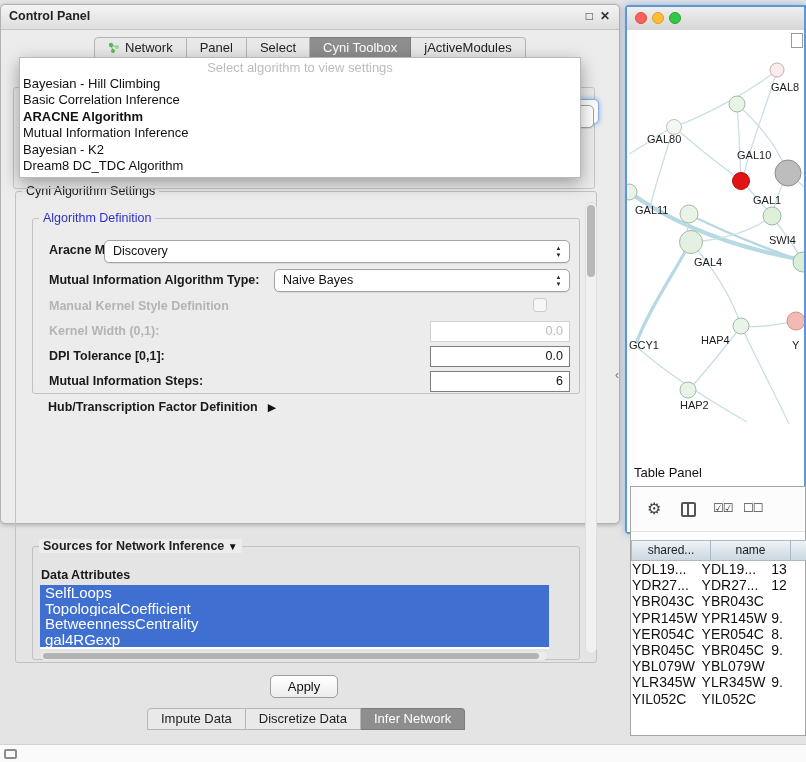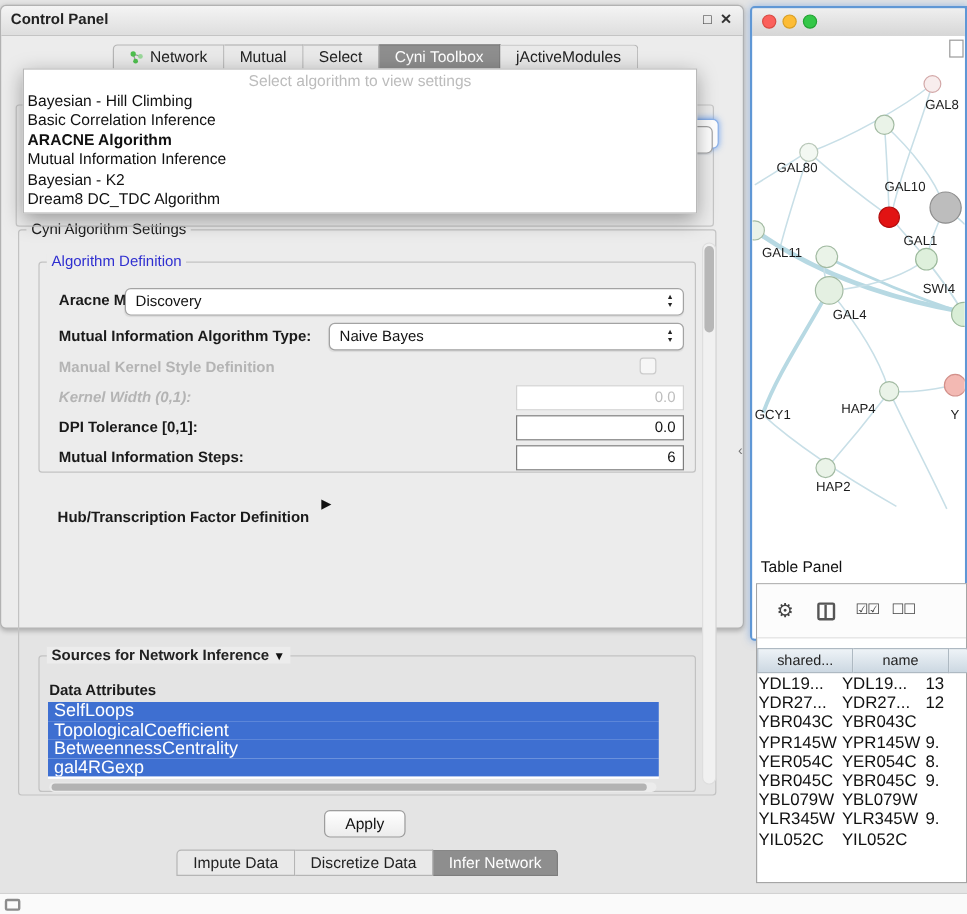--- a/index.html
+++ b/index.html
@@ -136,21 +136,21 @@
   </div>
 
   <div class="toptabs">
     <span class="tab"><svg class="net-ico" viewBox="0 0 12 12">
           <line x1="3" y1="3" x2="9" y2="5" stroke="#999" stroke-width="1"></line>
           <line x1="3" y1="3" x2="5" y2="9" stroke="#999" stroke-width="1"></line>
           <circle cx="3" cy="3" r="2.2" fill="#4fbf4f"></circle>
           <circle cx="9" cy="5" r="2" fill="#9ad89a"></circle>
           <circle cx="5" cy="9" r="2" fill="#4fbf4f"></circle>
         </svg><span>Network</span></span>
-    <span class="tab">Mutual</span>
+    <span class="tab">Panel</span>
     <span class="tab">Select</span>
     <span class="tab sel">Cyni Toolbox</span>
     <span class="tab">jActiveModules</span>
   </div>
 
   <div class="frag-fs"></div>
   <div class="frag-combo">
     <span class="combo arr" style="position:absolute;right:4px;top:5px;">▲<br>▼</span>
   </div>
 
@@ -183,32 +183,32 @@
 
       <span class="lbl" style="left:16px;top:53px;">Mutual Information Algorithm Type:</span>
       <div class="combo" style="left:241px;top:50px;width:296px;">
         <span>Naive Bayes</span>
         <span class="arr">▲<br>▼</span>
       </div>
 
       <span class="lbl dis" style="left:16px;top:79px;">Manual Kernel Style Definition</span>
       <span class="cbox" style="left:500px;top:79px;"></span>
 
-      <span class="lbl dis" style="left:16px;top:104px;font-style:italic;">Kernel Width (0,1):</span>
+      <span class="lbl dis" style="left:16px;top:104px;">Kernel Width (0,1):</span>
       <span class="tinput dis" style="left:397px;top:102px;width:140px;">0.0</span>
 
       <span class="lbl" style="left:16px;top:129px;">DPI Tolerance [0,1]:</span>
       <span class="tinput" style="left:397px;top:127px;width:140px;">0.0</span>
 
       <span class="lbl" style="left:16px;top:154px;">Mutual Information Steps:</span>
       <span class="tinput" style="left:397px;top:152px;width:140px;">6</span>
     </div>
 
     <div class="hubrow" style="left:32px;top:207px;">
-      <span class="lbl" style="position:static;margin-top:24px;">Hub/Transcription Factor Definition</span>
+      <span class="lbl" style="position:static;">Hub/Transcription Factor Definition</span>
       <span class="tri">▶</span>
     </div>
 
 
     <div class="fieldset" style="left:16px;top:354px;width:548px;height:114px;">
       <span class="legend"><span style="font-weight:bold;">Sources for Network Inference</span> <span class="tri">▼</span></span>
       <span class="lbl" style="left:8px;top:20px;">Data Attributes</span>
       <div class="srclist" style="left:7px;top:38px;width:509px;height:64px;" id="src-list">
           <div class="selitem">SelfLoops</div>
           <div class="selitem">TopologicalCoefficient</div>

